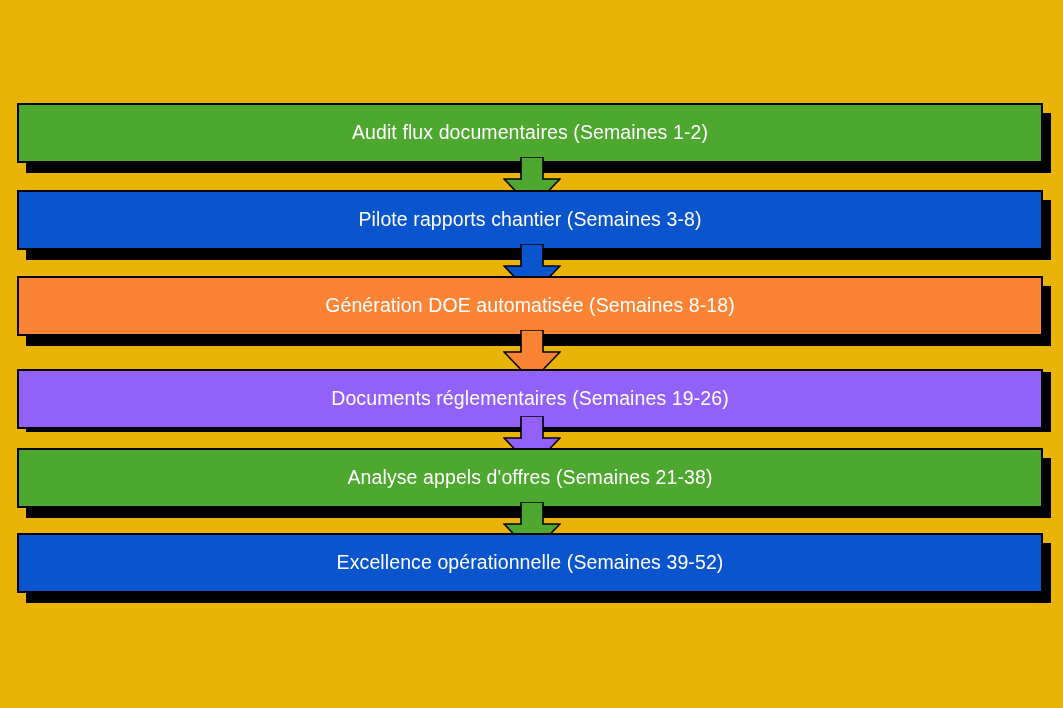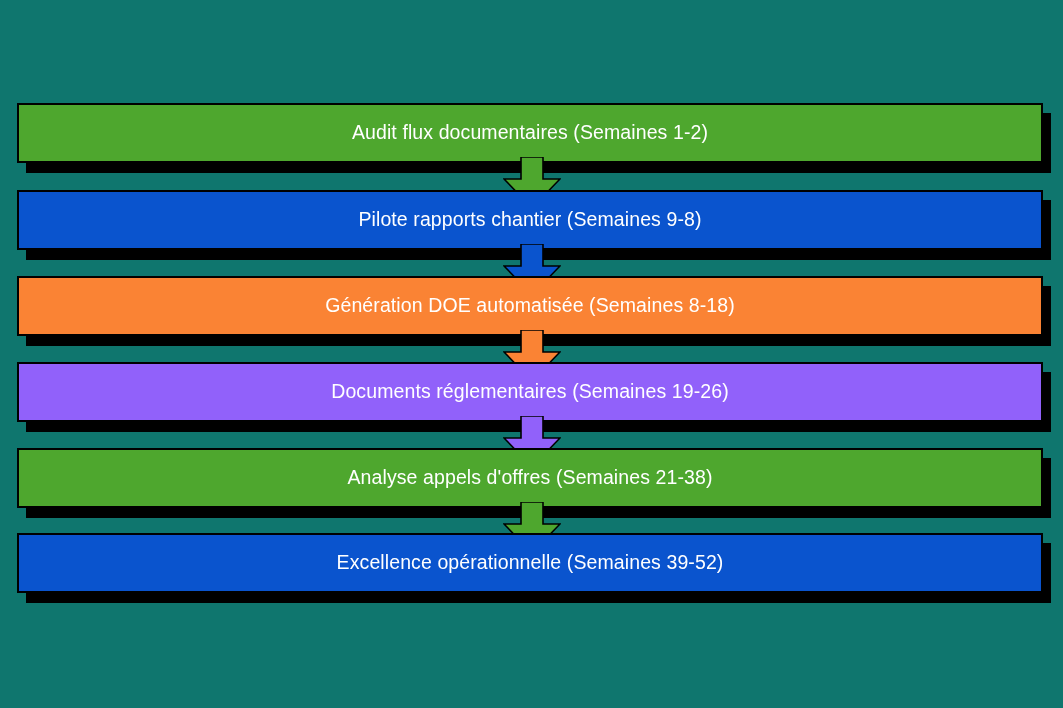--- a/index.html
+++ b/index.html
@@ -65,39 +65,39 @@
   .connector svg {
     display: block;
     position: absolute;
     left: 503px;
     top: 0;
   }
 </style>
 </head>
 <body style="background: rgb(255, 255, 255);">
 
-<div id="flowchart" style="background: #0f766e;">
+<div id="flowchart" style="background: #eab308;">
 
   <div class="stage-row" style="top:103px;">
     <div class="stage-shadow"></div>
     <div class="stage-box" style="background: rgb(78, 167, 46);">
       <span class="stage-label">Audit flux documentaires (Semaines 1-2)</span>
     </div>
   </div>
 
   <div class="connector" style="top:157px;">
     <svg width="58" height="52" viewBox="0 0 58 52">
       <polygon points="18,0 40,0 40,22 57,22 29,51 1,22 18,22" stroke="#000000" stroke-width="1.6" stroke-linejoin="miter" fill="#4EA72E"></polygon>
     </svg>
   </div>
 
   <div class="stage-row" style="top:190px;">
     <div class="stage-shadow"></div>
     <div class="stage-box" style="background: rgb(10, 84, 206);">
-      <span class="stage-label">Pilote rapports chantier (Semaines 9-8)</span>
+      <span class="stage-label">Pilote rapports chantier (Semaines 3-8)</span>
     </div>
   </div>
 
   <div class="connector" style="top:244px;">
     <svg width="58" height="52" viewBox="0 0 58 52">
       <polygon points="18,0 40,0 40,22 57,22 29,51 1,22 18,22" stroke="#000000" stroke-width="1.6" stroke-linejoin="miter" fill="#0A54CE"></polygon>
     </svg>
   </div>
 
   <div class="stage-row" style="top:276px;">
@@ -108,21 +108,21 @@
   </div>
 
   <div class="connector" style="top:330px;">
     <svg width="58" height="52" viewBox="0 0 58 52">
       <polygon points="18,0 40,0 40,22 57,22 29,51 1,22 18,22" stroke="#000000" stroke-width="1.6" stroke-linejoin="miter" fill="#FA8334"></polygon>
     </svg>
   </div>
 
   <div class="stage-row" style="top:362px;">
     <div class="stage-shadow"></div>
-    <div class="stage-box" style="background: rgb(145, 97, 250);">
+    <div class="stage-box" style="background: rgb(145, 97, 250); margin-top: 7px;">
       <span class="stage-label">Documents réglementaires (Semaines 19-26)</span>
     </div>
   </div>
 
   <div class="connector" style="top:416px;">
     <svg width="58" height="52" viewBox="0 0 58 52">
       <polygon points="18,0 40,0 40,22 57,22 29,51 1,22 18,22" stroke="#000000" stroke-width="1.6" stroke-linejoin="miter" fill="#9161FA"></polygon>
     </svg>
   </div>
 

